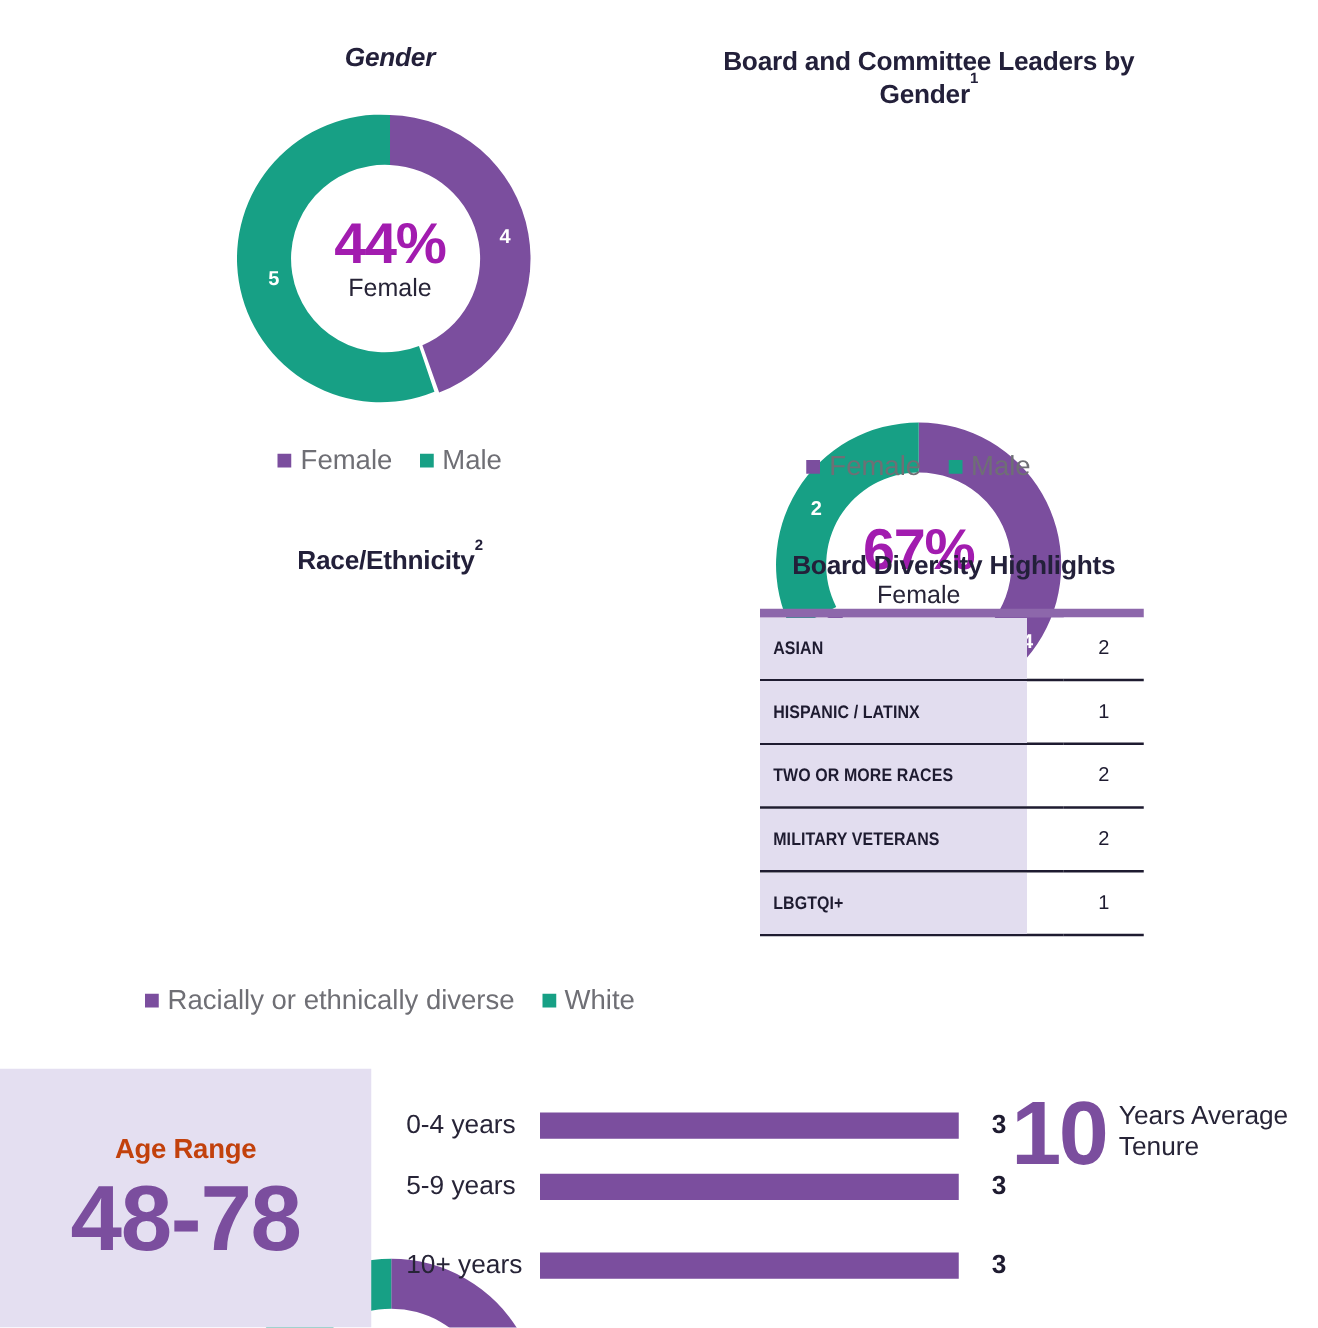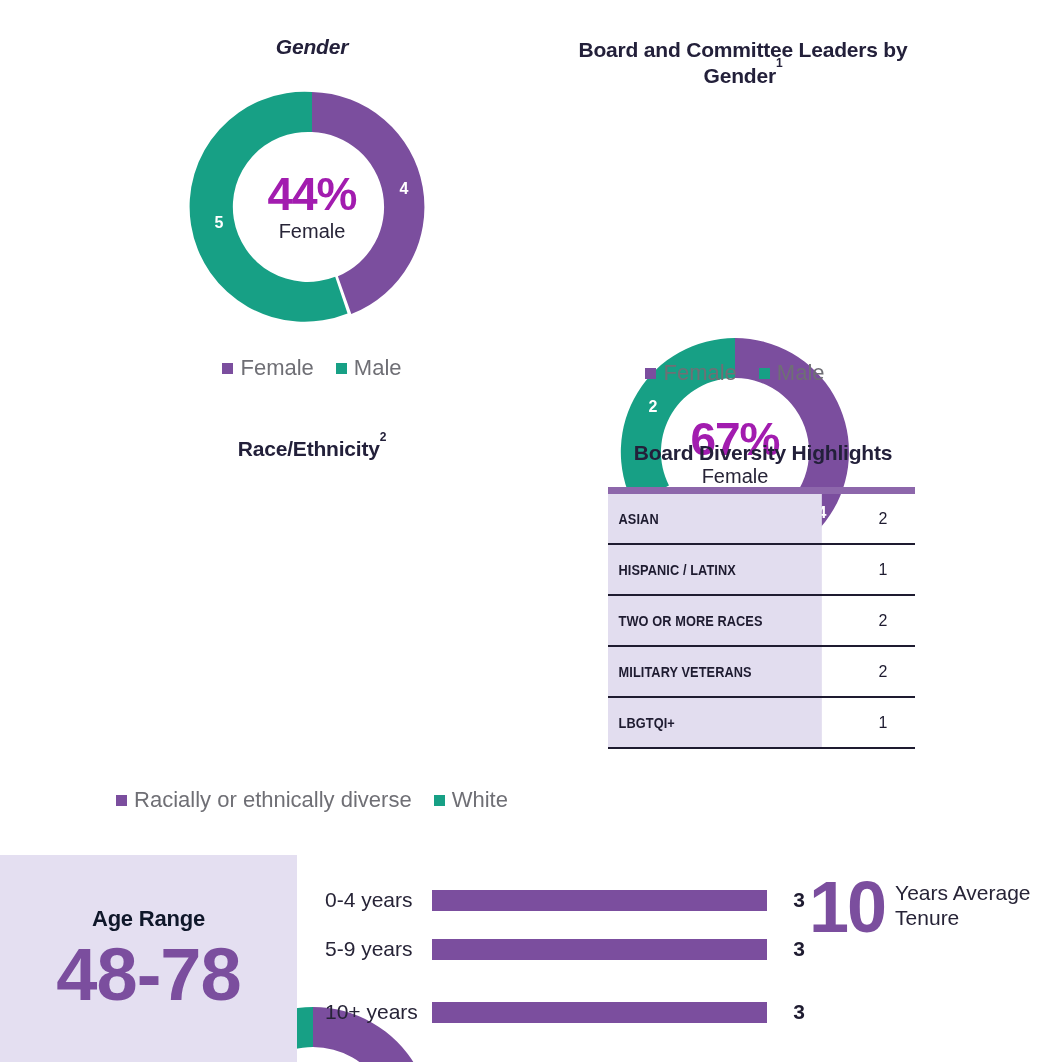--- a/index.html
+++ b/index.html
@@ -87,21 +87,21 @@
   }
 
   
   .age-card{
     background:#e4dff1;
     width:297px;
     height:207px;
     display:flex; flex-direction:column;
     align-items:center; justify-content:center;
   }
-  .age-title{font-size:22px;font-weight:bold;color:#0f172a;letter-spacing:-0.2px;}
+  .age-title{font-size:22px;font-weight:bold;color:#c2410c;letter-spacing:-0.2px;}
   .age-value{
     font-size:74px; font-weight:bold; color:#7b4e9e;
     line-height:1.0; margin-top:6px; letter-spacing:-1px;
   }
 
   
   .bar-row{display:flex; align-items:center;}
   .bar-label{
     width:112px; text-align:left; font-size:21px; color:#272437;
   }

